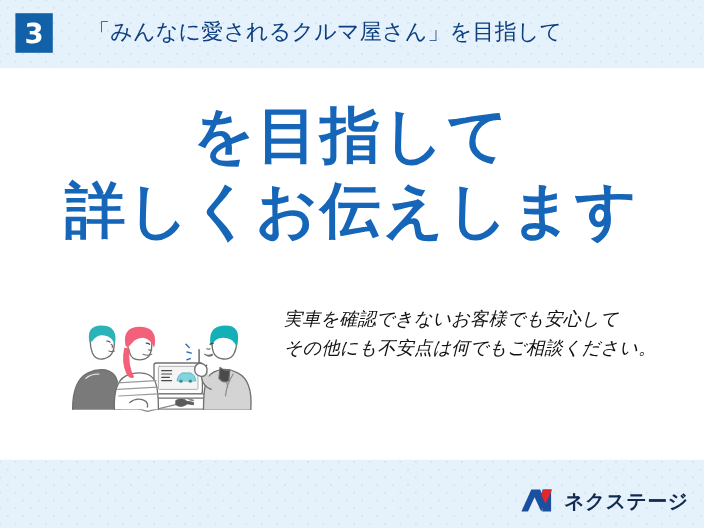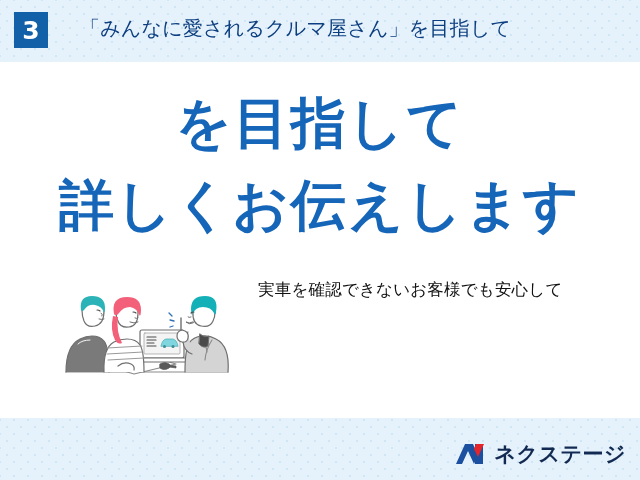--- a/index.html
+++ b/index.html
@@ -53,25 +53,25 @@
   
   #headline{
     position:absolute;left:0;top:32px;width:640px;
     text-align:center;
     color:#1565b8;
     font-weight:bold;
     line-height:1.06;
     letter-spacing:2px;
   }
   #headline .l1{font-size:55px;display:block;}
-  #headline .l2{font-size:55px;display:block;margin-top:24px;}
+  #headline .l2{font-size:55px;display:block;margin-top:10px;}
 
   
   #content-row{
-    position:absolute;left:0;top:208px;width:608px;height:140px;
+    position:absolute;left:0;top:208px;width:608px;height:140px;font-style:italic;
   }
   #illustration{
     position:absolute;left:52px;top:2px;width:190px;height:118px;
   }
   #bodytext{
     position:absolute;left:258px;top:6px;width:360px;
     color:#111111;
     font-size:16.5px;
     line-height:1.65;
     letter-spacing:0.2px;
@@ -79,21 +79,21 @@
   }
   #bodytext div{display:block;}
 
   
   #logo{
     position:absolute;right:14px;bottom:12px;
     display:flex;align-items:center;gap:7px;
   }
   #logo-text{
     color:#122a52;
-    font-size:21px;
+    font-size:18px;
     font-weight:bold;
     letter-spacing:0.5px;
     white-space:nowrap;
   }
 </style>
 </head>
 <body>
 
 <div id="page">
 
@@ -180,20 +180,21 @@
             <path d="M139 45 q-2 1 -3 0" stroke="#6f6f6f" stroke-width="1"></path>
             <path d="M141 50 q-4 2 -7 0 q3 3 7 1 z" fill="#ffffff" stroke="#6f6f6f" stroke-width="1"></path>
 
             <path d="M120 44 L117 41 M122 49 L118 48 M121 54 L118 55" stroke="#2f6fb5" stroke-width="1.3"></path>
           </g>
         </svg>
       </div>
 
       <div id="bodytext">
         <div>実車を確認できないお客様でも安心して</div>
+        <div>その他にも不安点は何でもご相談ください。</div>
       </div>
     </div>
   </div>
 
   <div id="logo">
     <svg width="34" height="25" viewBox="0 0 34 25">
       <path d="M2 22 L11 2 L19 2 L24 13 L20 22 L14 9 L8 22 Z" fill="#1b4fa0"></path>
       <path d="M21 2 L29 2 L29 22 L21 22 L21 2 Z" fill="#1b4fa0"></path>
       <path d="M22 2 L30 2 L24 15 L20 7 Z" fill="#e3262c"></path>
     </svg>

